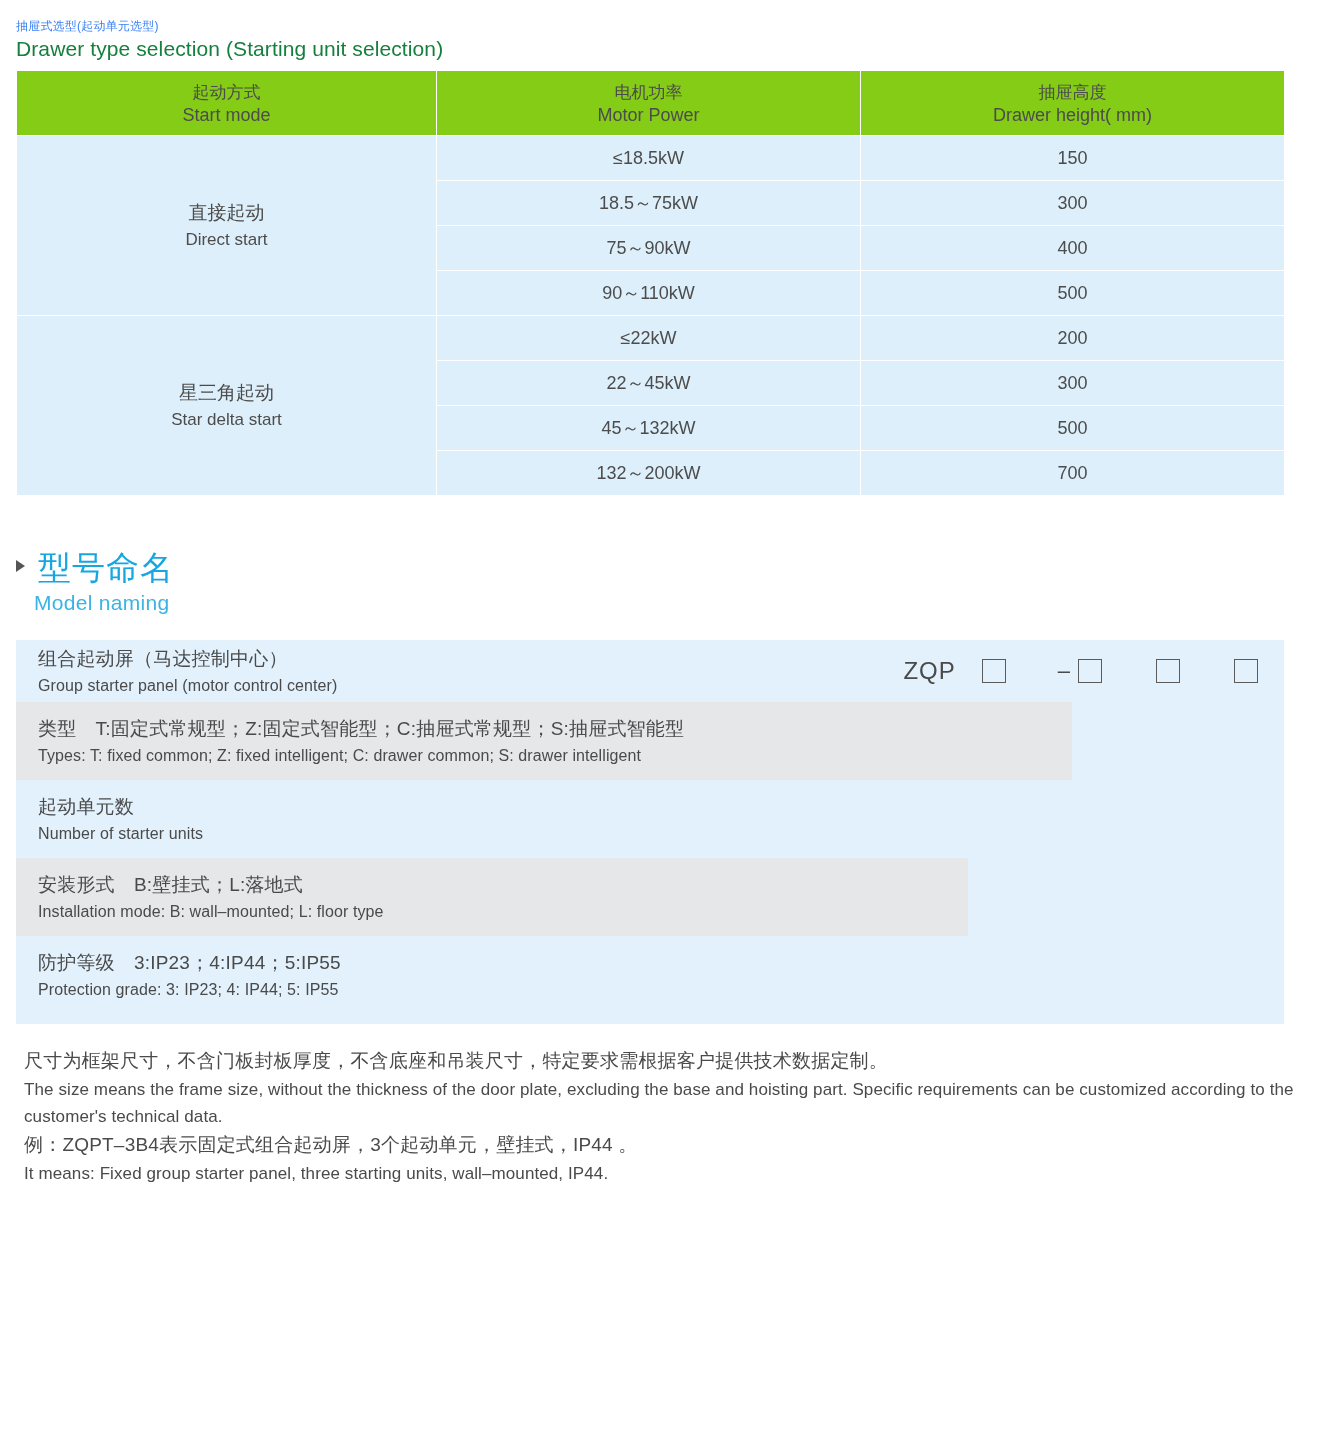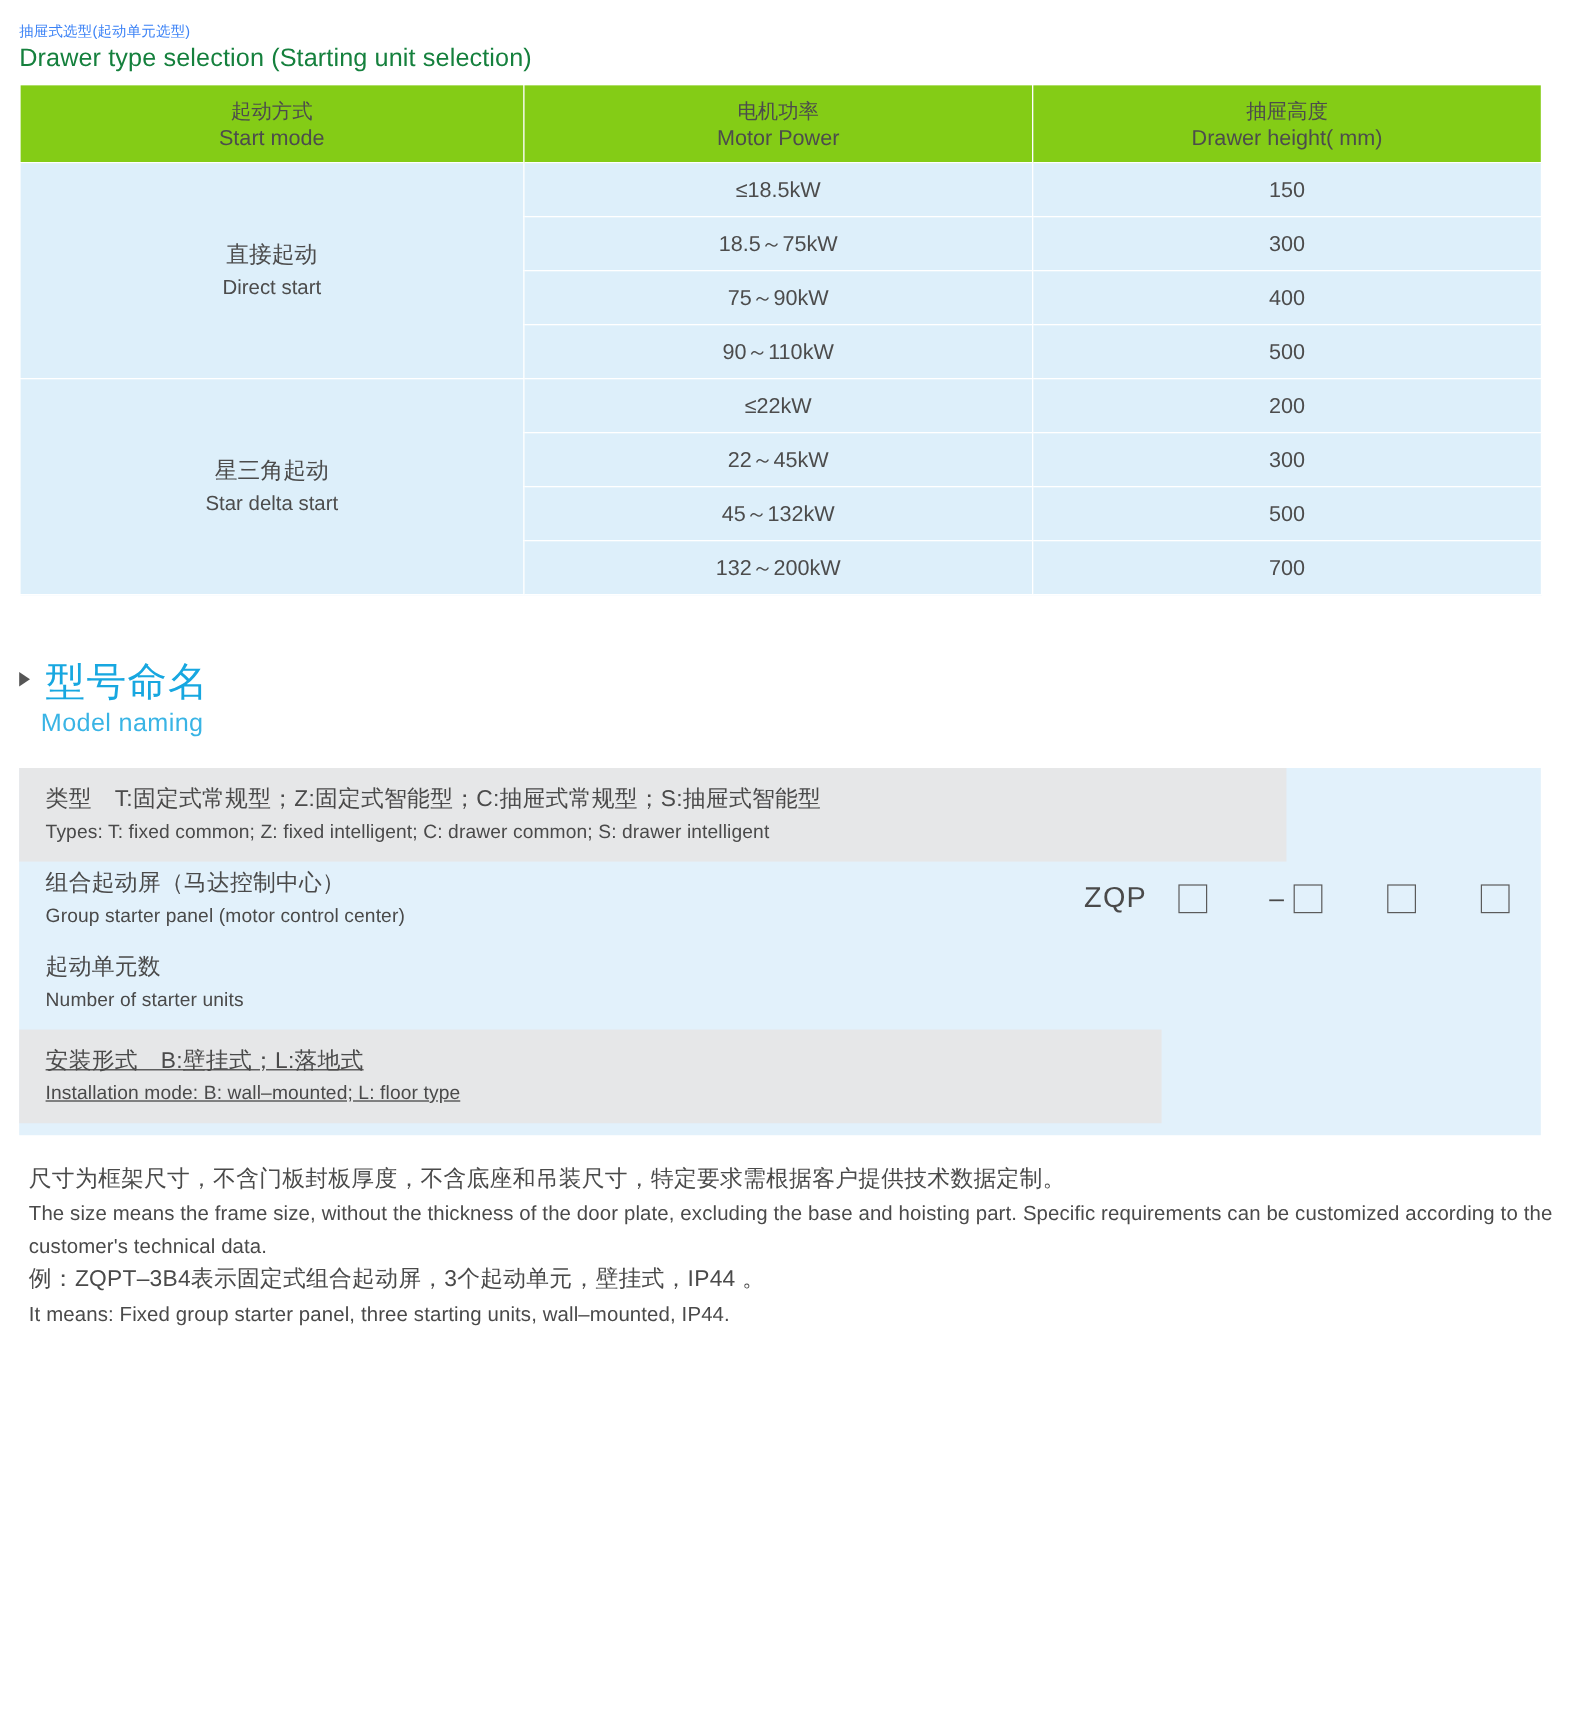--- a/index.html
+++ b/index.html
@@ -140,21 +140,21 @@
   .row .en {
     font-size: 16px;
     color: #4a4a4a;
     line-height: 25px;
     letter-spacing: .1px;
   }
   .row.grey {
     background: #e6e7e8;
   }
   .row.grey.r1 { width: 1056px; }
-  .row.grey.r3 { width: 952px; text-decoration: underline; }
+  .row.grey.r3 { width: 952px; }
 
   .row.top {
     height: 62px;
     display: flex;
     align-items: center;
     justify-content: space-between;
   }
   .code-area {
     display: flex;
     align-items: center;
@@ -281,59 +281,65 @@
   </table>
 
   <div class="sec-head">
     <span class="tri"></span>
     <div class="h-cn">型号命名</div>
     <div class="h-en">Model naming</div>
   </div>
 
   <div class="naming">
 
-    <div class="row grey r1">
-      <div class="txt">
-        <div class="cn">类型　T:固定式常规型；Z:固定式智能型；C:抽屉式常规型；S:抽屉式智能型</div>
-        <div class="en">Types: T: fixed common; Z: fixed intelligent; C: drawer common; S: drawer intelligent</div>
-      </div>
-    </div>
-
     <div class="row top">
       <div class="txt">
         <div class="cn">组合起动屏（马达控制中心）</div>
         <div class="en">Group starter panel (motor control center)</div>
       </div>
       <div class="code-area">
         <span class="code-zqp">ZQP</span>
         <span class="sq"></span>
         <span class="gap1"></span>
         <span class="dash">–</span>
         <span class="sq"></span>
         <span class="gap2"></span>
         <span class="sq"></span>
         <span class="gap3"></span>
         <span class="sq"></span>
       </div>
     </div>
 
+    <div class="row grey r1">
+      <div class="txt">
+        <div class="cn">类型　T:固定式常规型；Z:固定式智能型；C:抽屉式常规型；S:抽屉式智能型</div>
+        <div class="en">Types: T: fixed common; Z: fixed intelligent; C: drawer common; S: drawer intelligent</div>
+      </div>
+    </div>
+
     <div class="row">
       <div class="txt">
         <div class="cn">起动单元数</div>
         <div class="en">Number of starter units</div>
       </div>
     </div>
 
     <div class="row grey r3">
       <div class="txt">
         <div class="cn">安装形式　B:壁挂式；L:落地式</div>
         <div class="en">Installation mode: B: wall–mounted; L: floor type</div>
       </div>
     </div>
 
+    <div class="row">
+      <div class="txt">
+        <div class="cn">防护等级　3:IP23；4:IP44；5:IP55</div>
+        <div class="en">Protection grade:  3: IP23; 4: IP44; 5: IP55</div>
+      </div>
+    </div>
 
   </div>
 
 
   <div class="desc">
     <p class="cn">尺寸为框架尺寸，不含门板封板厚度，不含底座和吊装尺寸，特定要求需根据客户提供技术数据定制。</p>
     <p class="en">The size means the frame size, without the thickness of the door plate, excluding the base and hoisting part. Specific requirements can be customized according to the customer's technical data.</p>
     <p class="cn">例：ZQPT–3B4表示固定式组合起动屏，3个起动单元，壁挂式，IP44 。</p>
     <p class="en">It means: Fixed group starter panel, three starting units, wall–mounted, IP44.</p>
   </div>

